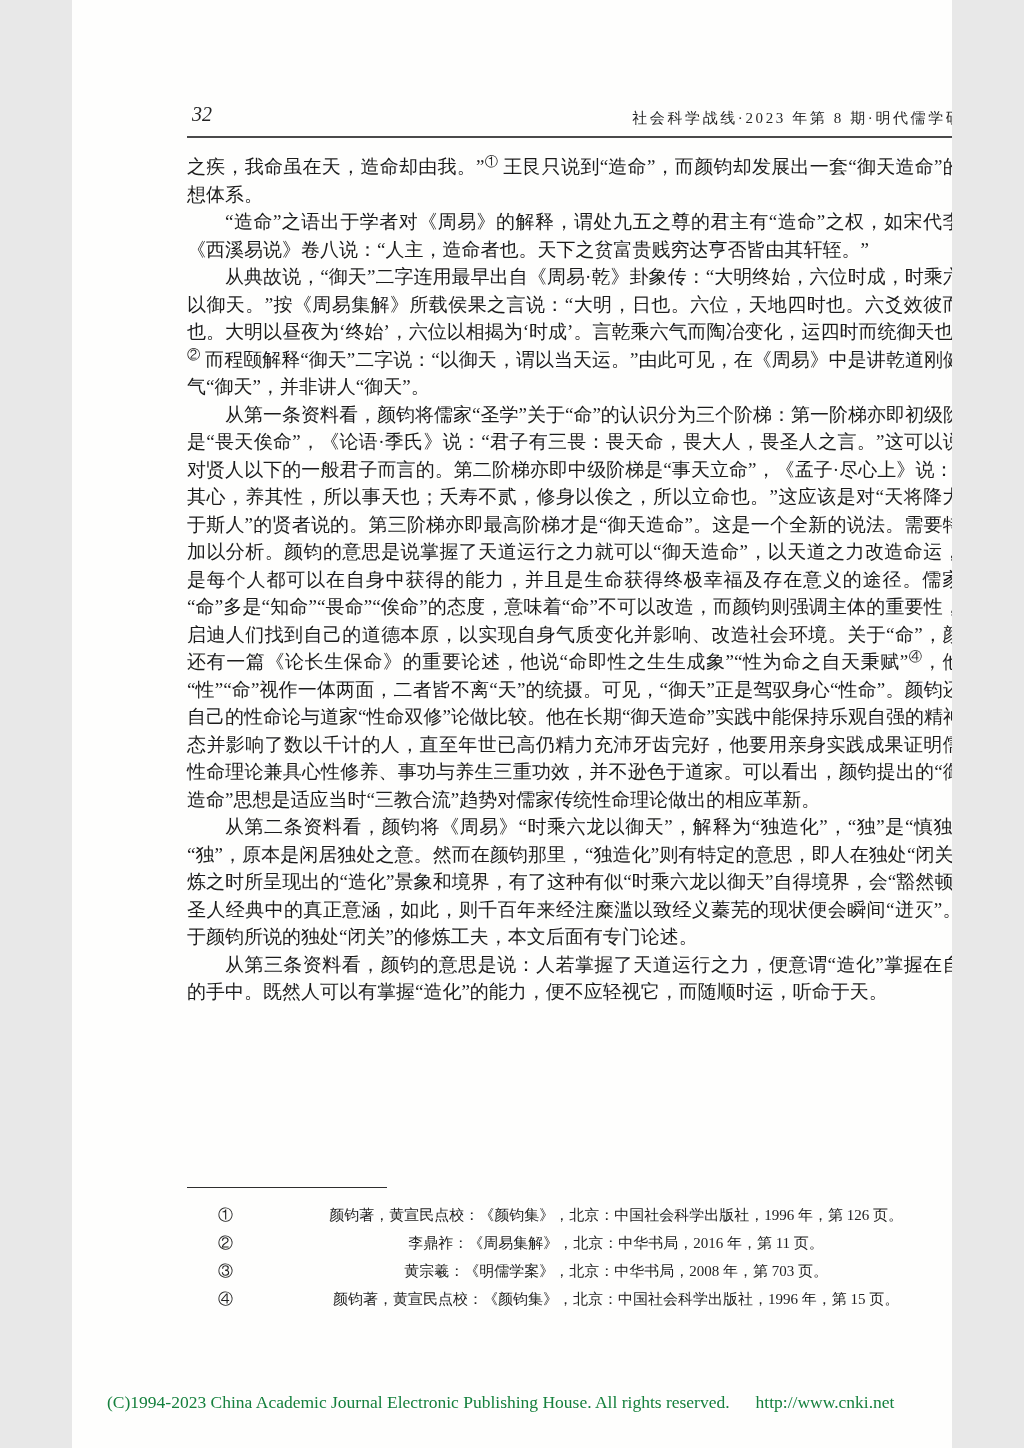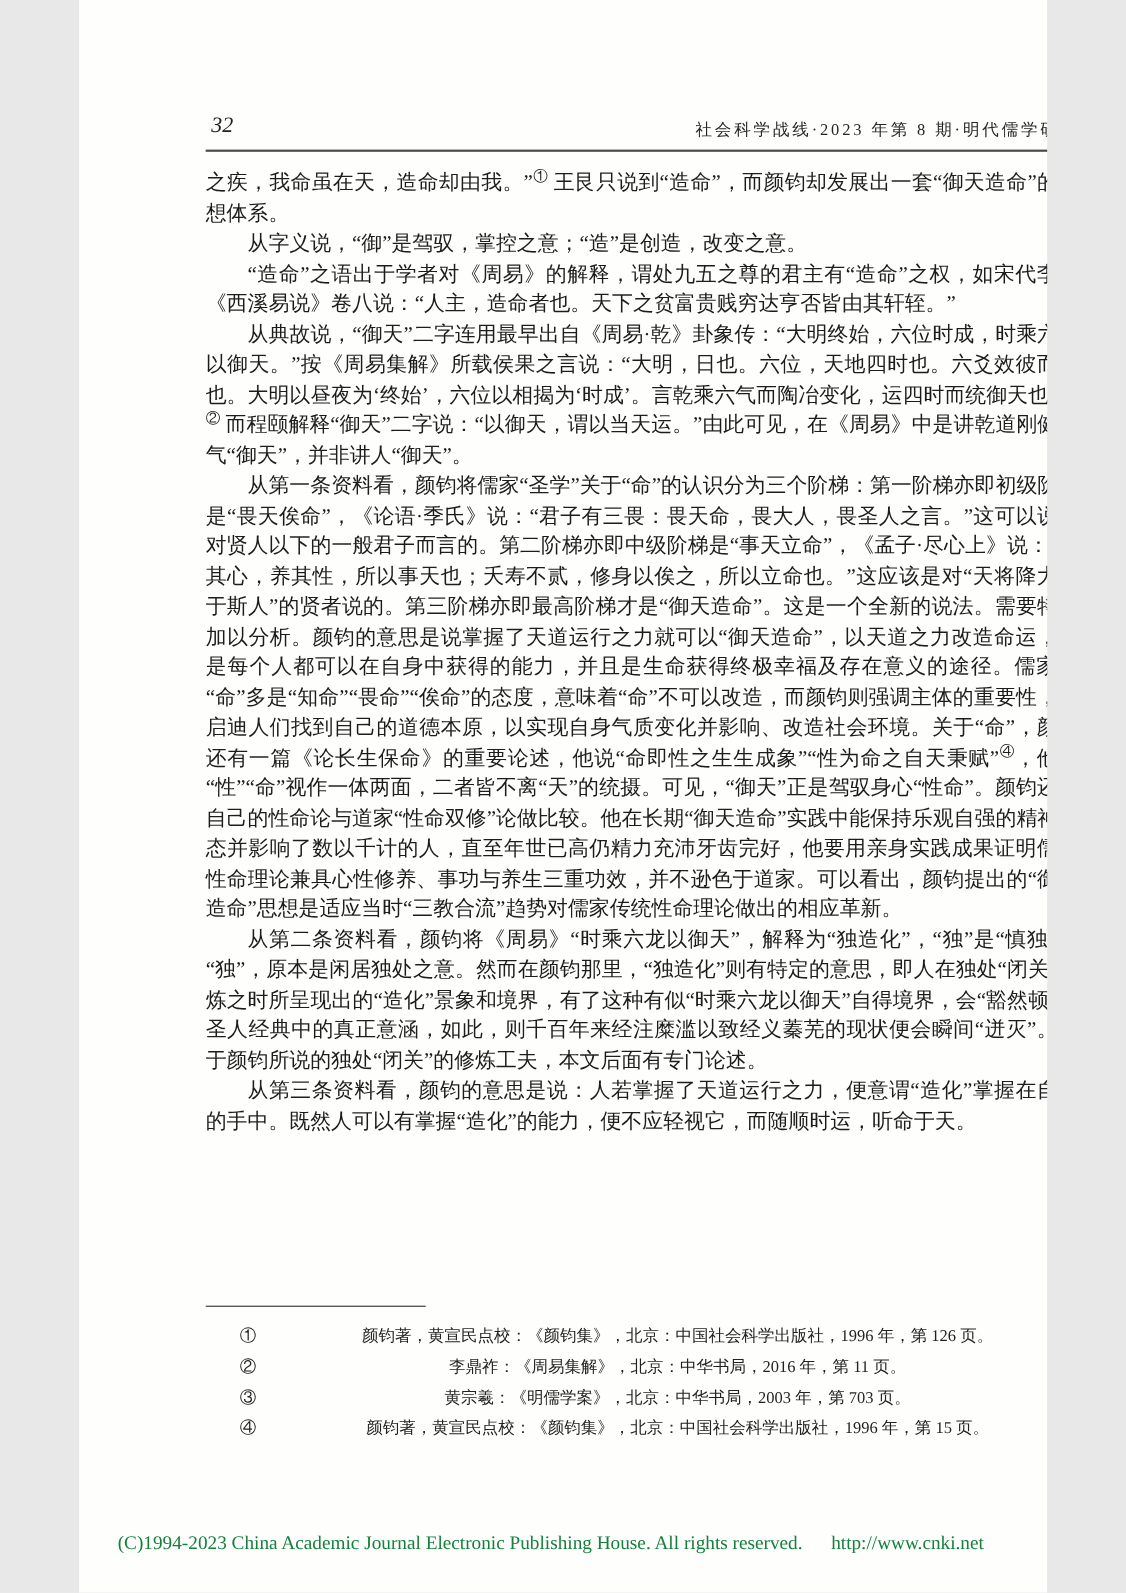--- a/index.html
+++ b/index.html
@@ -65,42 +65,41 @@
 <div class="page">
 
   <header class="page-header">
     <span class="page-number">32</span>
     <span class="journal-line">社会科学战线·2023 年第 8 期·明代儒学研究</span>
   </header>
   <div class="header-rule"></div>
 
   <main class="body-text">
     <p class="para no-indent">之疾，我命虽在天，造命却由我。”<sup class="fnref">①</sup> 王艮只说到“造命”，而颜钧却发展出一套“御天造命”的思想体系。</p>
-    <p class="para">从字义说，“御”是驾驭，掌控之意；“造”是创造，改变之意。</p>
     <p class="para">“造命”之语出于学者对《周易》的解释，谓处九五之尊的君主有“造命”之权，如宋代李过《西溪易说》卷八说：“人主，造命者也。天下之贫富贵贱穷达亨否皆由其轩轾。”</p>
     <p class="para">从典故说，“御天”二字连用最早出自《周易·乾》卦象传：“大明终始，六位时成，时乘六龙以御天。”按《周易集解》所载侯果之言说：“大明，日也。六位，天地四时也。六爻效彼而作也。大明以昼夜为‘终始’，六位以相揭为‘时成’。言乾乘六气而陶冶变化，运四时而统御天也。”<sup class="fnref">②</sup> 而程颐解释“御天”二字说：“以御天，谓以当天运。”由此可见，在《周易》中是讲乾道刚健之气“御天”，并非讲人“御天”。</p>
     <p class="para">从第一条资料看，颜钧将儒家“圣学”关于“命”的认识分为三个阶梯：第一阶梯亦即初级阶梯是“畏天俟命”，《论语·季氏》说：“君子有三畏：畏天命，畏大人，畏圣人之言。”这可以说是对贤人以下的一般君子而言的。第二阶梯亦即中级阶梯是“事天立命”，《孟子·尽心上》说：“存其心，养其性，所以事天也；夭寿不贰，修身以俟之，所以立命也。”这应该是对“天将降大任于斯人”的贤者说的。第三阶梯亦即最高阶梯才是“御天造命”。这是一个全新的说法。需要特别加以分析。颜钧的意思是说掌握了天道运行之力就可以“御天造命”，以天道之力改造命运，这是每个人都可以在自身中获得的能力，并且是生命获得终极幸福及存在意义的途径。儒家言“命”多是“知命”“畏命”“俟命”的态度，意味着“命”不可以改造，而颜钧则强调主体的重要性，他启迪人们找到自己的道德本原，以实现自身气质变化并影响、改造社会环境。关于“命”，颜钧还有一篇《论长生保命》的重要论述，他说“命即性之生生成象”“性为命之自天秉赋”<sup class="fnref">④</sup>，他将“性”“命”视作一体两面，二者皆不离“天”的统摄。可见，“御天”正是驾驭身心“性命”。颜钧还将自己的性命论与道家“性命双修”论做比较。他在长期“御天造命”实践中能保持乐观自强的精神状态并影响了数以千计的人，直至年世已高仍精力充沛牙齿完好，他要用亲身实践成果证明儒家性命理论兼具心性修养、事功与养生三重功效，并不逊色于道家。可以看出，颜钧提出的“御天造命”思想是适应当时“三教合流”趋势对儒家传统性命理论做出的相应革新。</p>
     <p class="para">从第二条资料看，颜钧将《周易》“时乘六龙以御天”，解释为“独造化”，“独”是“慎独”的“独”，原本是闲居独处之意。然而在颜钧那里，“独造化”则有特定的意思，即人在独处“闭关”修炼之时所呈现出的“造化”景象和境界，有了这种有似“时乘六龙以御天”自得境界，会“豁然顿悟”圣人经典中的真正意涵，如此，则千百年来经注糜滥以致经义蓁芜的现状便会瞬间“迸灭”。关于颜钧所说的独处“闭关”的修炼工夫，本文后面有专门论述。</p>
     <p class="para">从第三条资料看，颜钧的意思是说：人若掌握了天道运行之力，便意谓“造化”掌握在自己的手中。既然人可以有掌握“造化”的能力，便不应轻视它，而随顺时运，听命于天。</p>
   </main>
 
   <div class="footnote-rule"></div>
 
   <section class="footnotes">
     <div class="footnote">
       <span class="fn-marker">①</span>
       <span class="fn-text">颜钧著，黄宣民点校：《颜钧集》，北京：中国社会科学出版社，1996 年，第 126 页。</span>
     </div>
     <div class="footnote">
       <span class="fn-marker">②</span>
       <span class="fn-text">李鼎祚：《周易集解》，北京：中华书局，2016 年，第 11 页。</span>
     </div>
     <div class="footnote">
       <span class="fn-marker">③</span>
-      <span class="fn-text">黄宗羲：《明儒学案》，北京：中华书局，2003 年，第 703 页。</span>
+      <span class="fn-text">黄宗羲：《明儒学案》，北京：中华书局，2008 年，第 703 页。</span>
     </div>
     <div class="footnote">
       <span class="fn-marker">④</span>
       <span class="fn-text">颜钧著，黄宣民点校：《颜钧集》，北京：中国社会科学出版社，1996 年，第 15 页。</span>
     </div>
   </section>
 
   <footer class="page-footer">
     <span>(C)1994-2023 China Academic Journal Electronic Publishing House. All rights reserved.</span><span class="footer-url">http://www.cnki.net</span>
   </footer>

